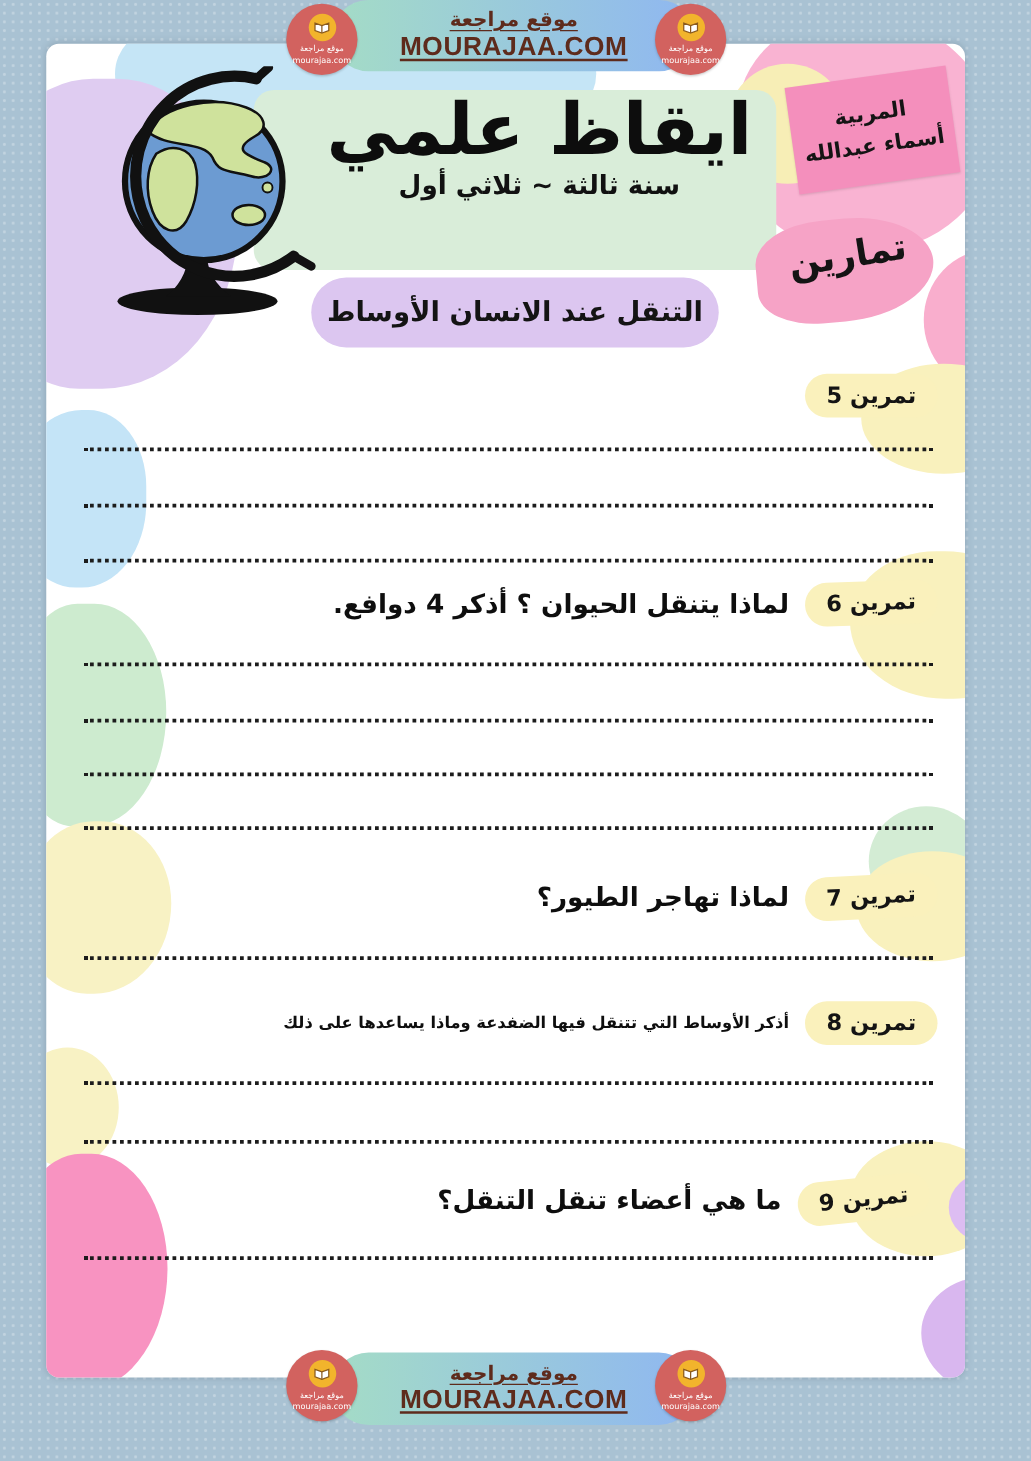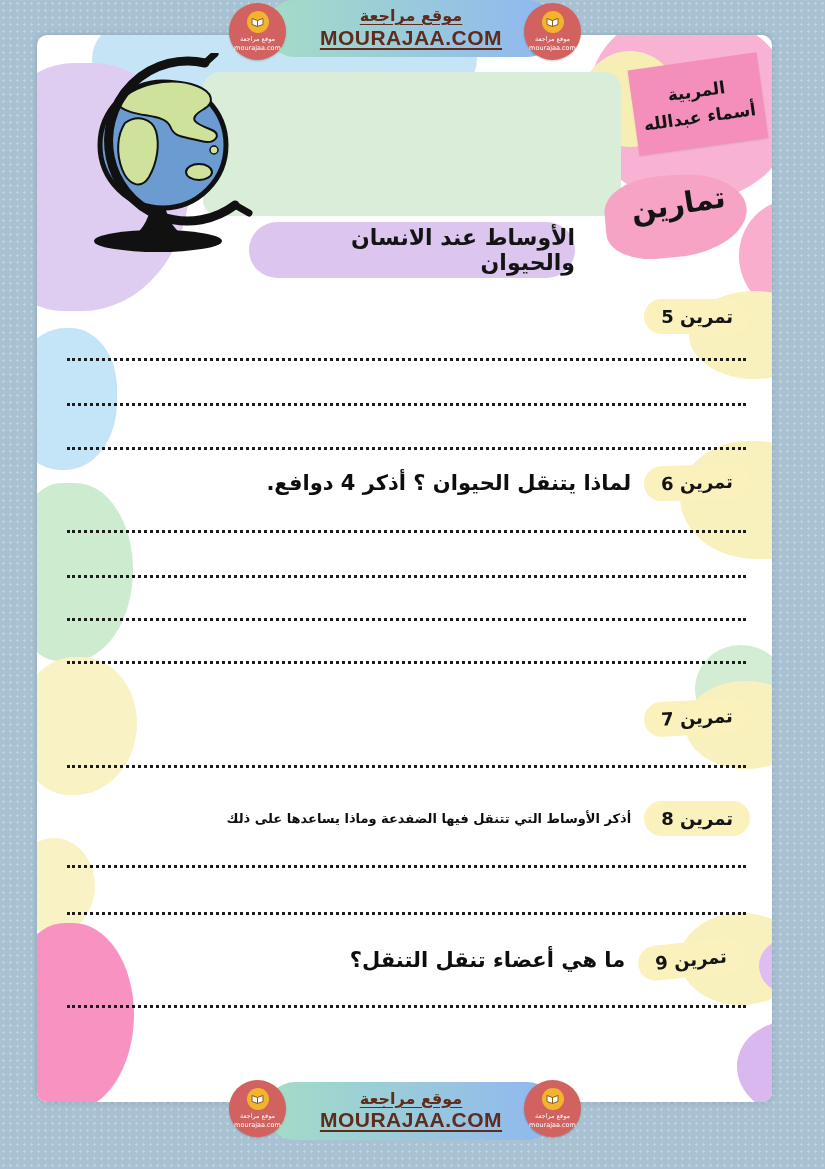--- a/index.html
+++ b/index.html
@@ -92,48 +92,53 @@
     <circle cx="100" cy="92" r="63" fill="#6c9bd2" stroke="#111" stroke-width="5"></circle>
     <path d="M55,52 C68,31 108,23 134,33 C150,39 152,50 141,56 C122,67 134,71 149,77 C160,82 151,92 138,88 C121,83 112,86 107,73 C100,59 70,66 55,52 Z" fill="#cfe29c" stroke="#111" stroke-width="2"></path>
     <path d="M62,70 C75,61 89,66 93,78 C97,92 94,110 86,124 C78,137 65,132 59,116 C53,100 54,82 62,70 Z" fill="#cfe29c" stroke="#111" stroke-width="2"></path>
     <ellipse cx="136" cy="119" rx="13" ry="8" fill="#cfe29c" stroke="#111" stroke-width="2"></ellipse>
     <circle cx="151" cy="97" r="4" fill="#cfe29c" stroke="#111" stroke-width="1.5"></circle>
     <path d="M142,10 A79,80 0 1 0 172,152" fill="none" stroke="#111" stroke-width="9" stroke-linecap="round"></path>
     <line x1="142" y1="10" x2="152" y2="1" stroke="#111" stroke-width="7" stroke-linecap="round"></line>
     <line x1="172" y1="152" x2="186" y2="160" stroke="#111" stroke-width="7" stroke-linecap="round"></line>
   </svg>
 
+  <div class="title-block" dir="rtl">
+    <h1>ايقاظ علمي</h1>
+    <div class="sub">سنة ثالثة ~ ثلاثي أول</div>
+  </div>
 
   <div class="teacher-badge" dir="rtl">
     <span>المربية</span>
     <span>أسماء عبدالله</span>
   </div>
 
   <div class="tamarin-text" dir="rtl">تمارين</div>
 
-  <div class="topic-pill" dir="rtl">الأوساط عند الانسان والحيوان</div>
+  <div class="topic-pill" dir="rtl">التنقل عند الانسان الأوساط</div>
 
   <div class="ex-row" style="top:264px;right:22px;">
     <span class="ex-pill"><span>تمرين</span> <span>5</span></span>
   </div>
   <div class="dotline" style="top:323px;"></div>
   <div class="dotline" style="top:368px;"></div>
   <div class="dotline" style="top:412px;"></div>
 
   <div class="ex-row" style="top:430px;right:22px;">
     <span class="ex-pill" style="transform:rotate(-2deg);"><span>تمرين</span> <span>6</span></span>
     <span class="ex-q">لماذا يتنقل الحيوان ؟ أذكر 4 دوافع.</span>
   </div>
   <div class="dotline" style="top:495px;"></div>
   <div class="dotline" style="top:540px;"></div>
   <div class="dotline" style="top:583px;"></div>
   <div class="dotline" style="top:626px;"></div>
 
   <div class="ex-row" style="top:665px;right:22px;">
     <span class="ex-pill" style="transform:rotate(-3deg);"><span>تمرين</span> <span>7</span></span>
+    <span class="ex-q">لماذا تهاجر الطيور؟</span>
   </div>
   <div class="dotline" style="top:730px;"></div>
 
   <div class="ex-row" style="top:766px;right:22px;left:20px;">
     <span class="ex-pill"><span>تمرين</span> <span>8</span></span>
     <span class="ex-q" style="font-size:13px;">أذكر الأوساط التي تتنقل فيها الضفدعة وماذا يساعدها على ذلك</span>
   </div>
   <div class="dotline" style="top:830px;"></div>
   <div class="dotline" style="top:877px;"></div>
 

